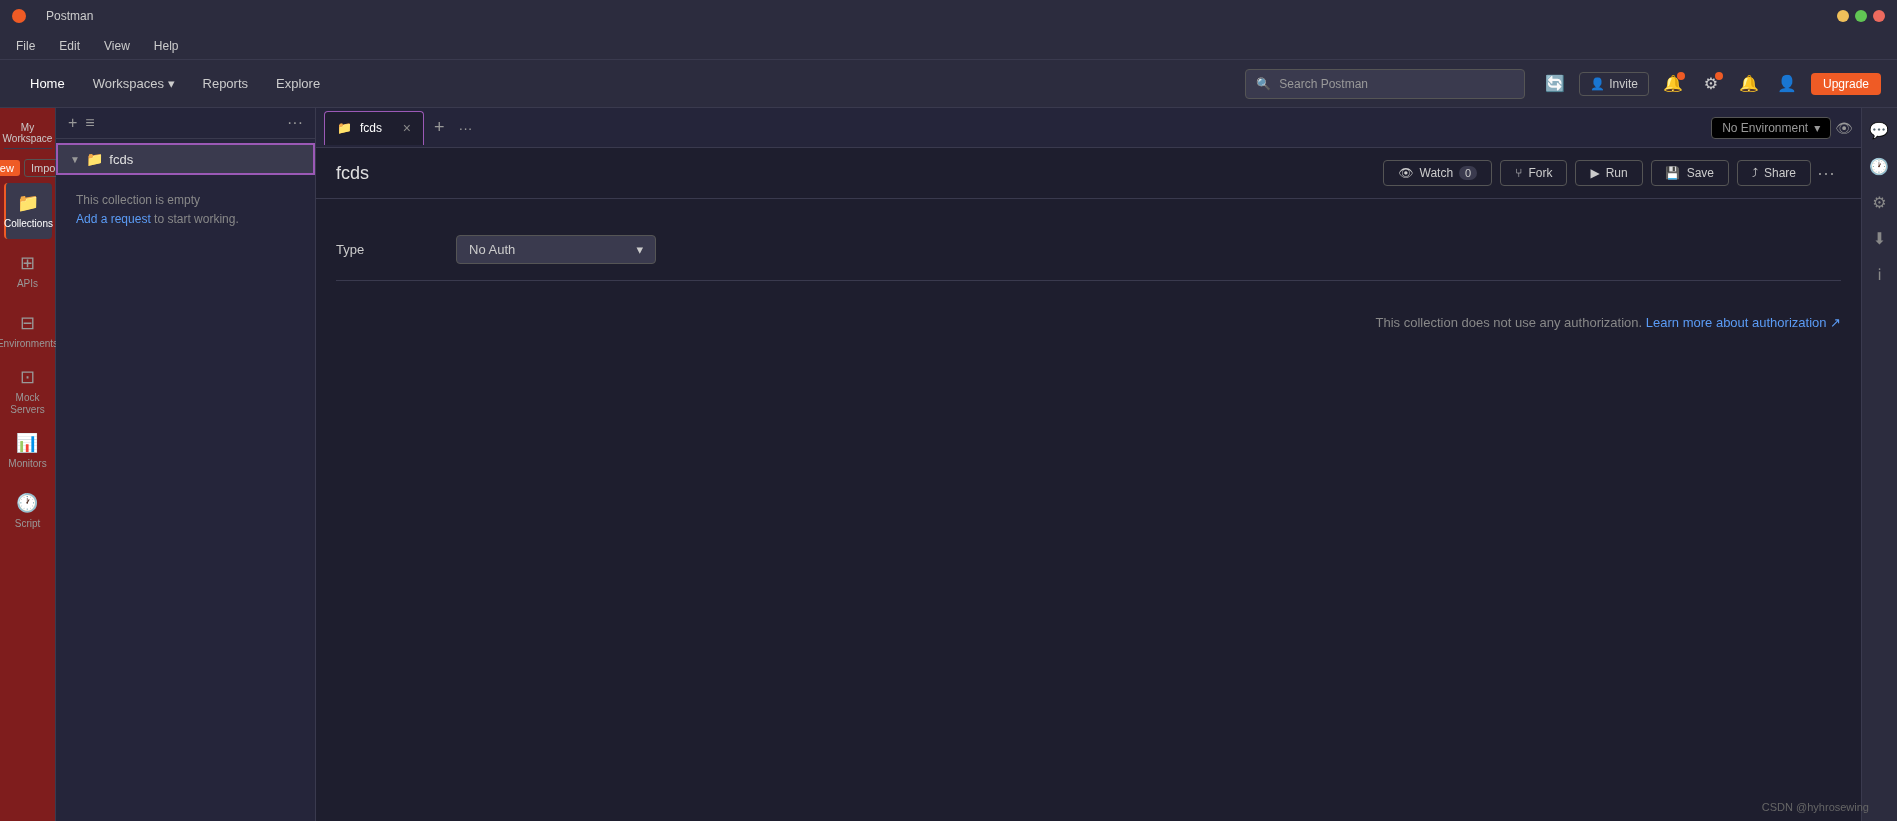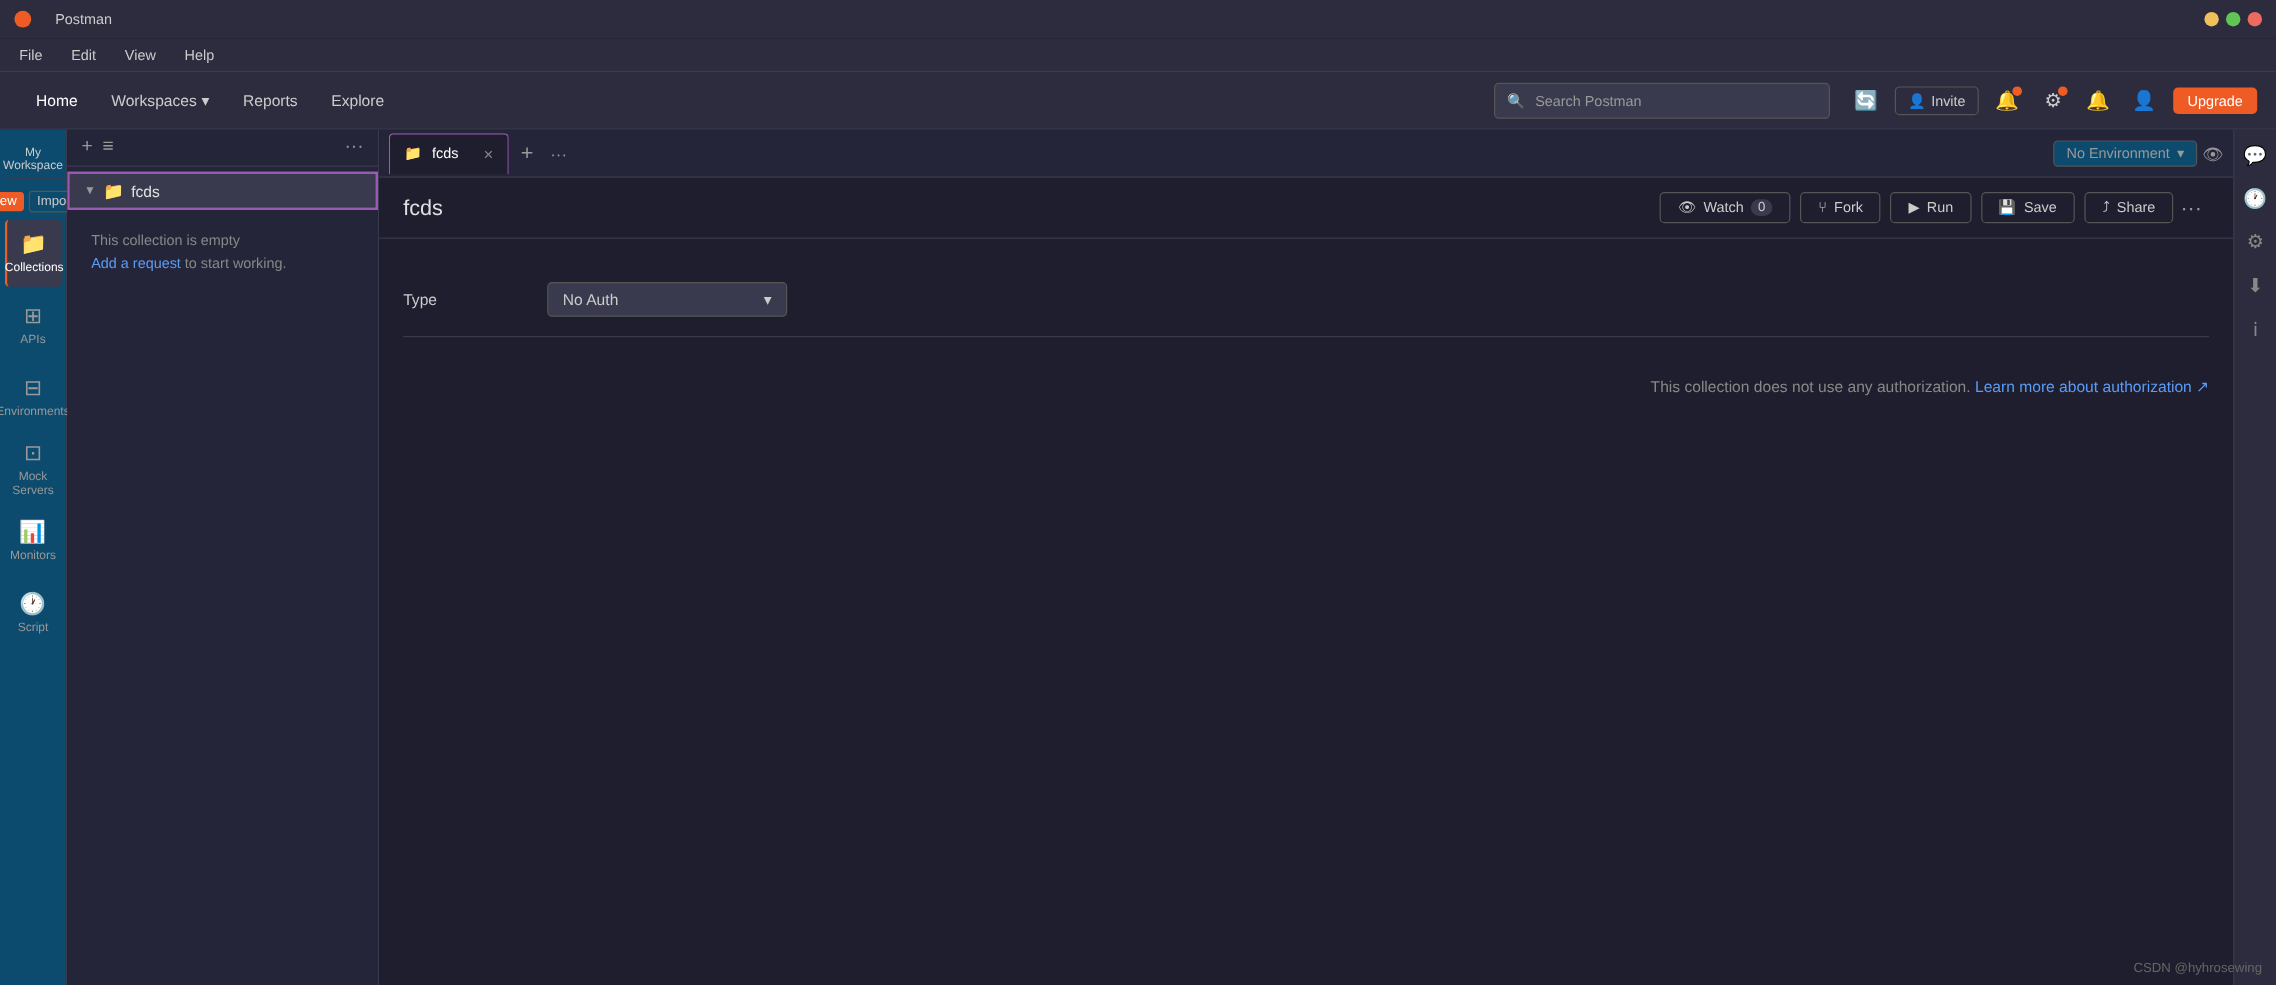--- a/index.html
+++ b/index.html
@@ -76,21 +76,21 @@
     
     .main-layout {
       display: flex;
       flex: 1;
       overflow: hidden;
     }
 
     
     .sidebar-icons {
       width: 56px;
-      background: #0c4a6e;
+      background: #7f1d1d;
       border-right: 1px solid #3a3a4e;
       display: flex;
       flex-direction: column;
       align-items: center;
       padding: 8px 0;
       gap: 4px;
       flex-shrink: 0;
     }
     .sidebar-icon-item {
       width: 48px;
@@ -192,21 +192,21 @@
       border-color: #9b59b6;
       border-bottom: none;
       color: #fff;
     }
     .tab-icon { font-size: 12px; color: #888; }
     .tab-close { margin-left: auto; color: #888; font-size: 14px; cursor: pointer; }
     .tab-add-btn { color: #999; font-size: 18px; cursor: pointer; padding: 0 6px; }
     .tab-more-btn { color: #999; font-size: 14px; cursor: pointer; padding: 0 4px; }
     .tab-spacer { flex: 1; }
     .env-selector {
-      background: #0c4a6e;
+      background: #000000;
       border: 1px solid #555;
       border-radius: 4px;
       padding: 3px 10px;
       color: #999;
       font-size: 12px;
       cursor: pointer;
       display: flex;
       align-items: flex-end;
       gap: 6px;
     }
@@ -292,21 +292,21 @@
       padding: 8px 0;
       gap: 8px;
       flex-shrink: 0;
     }
     .right-icon { width: 28px; height: 28px; display: flex; align-items: center; justify-content: center; color: #888; cursor: pointer; font-size: 16px; border-radius: 4px; }
 
     
     .watermark {
       position: fixed;
       bottom: 8px;
-      right: 12px;
+      right: 28px;
       color: #666;
       font-size: 11px;
     }
   </style>
 </head>
 <body>
 
 <div class="title-bar">
   <div class="title-bar-left">
     <div class="title-bar-logo"></div>

